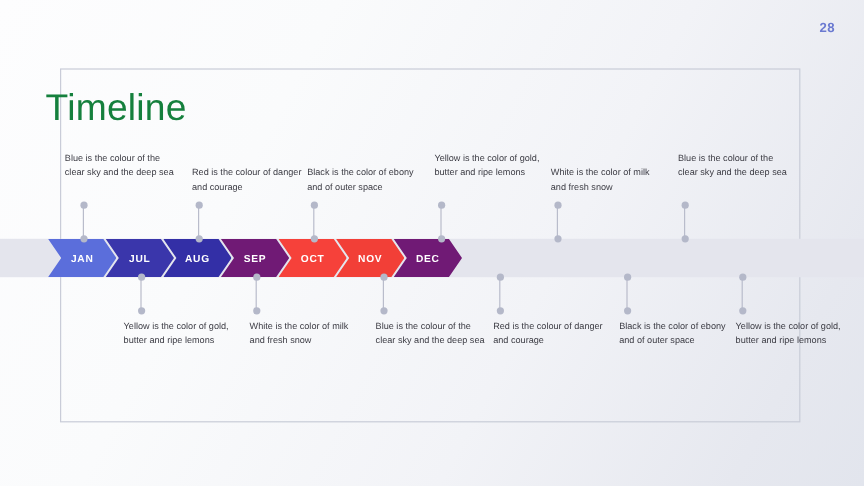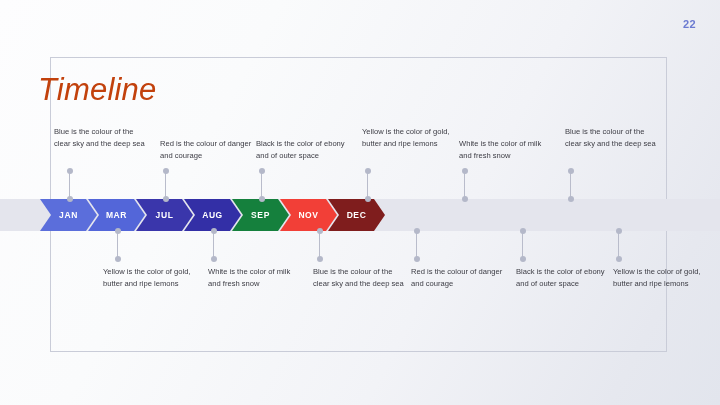--- a/index.html
+++ b/index.html
@@ -109,48 +109,48 @@
     font-size: 7.6px;
     line-height: 1.62;
     color: #3c3c44;
     width: 92px;
   }
   .caption.wide { width: 96px; }
 </style>
 </head>
 <body>
 
-<div class="page-number" style="color: rgb(107, 122, 209);">22</div>
+<div class="page-number" style="color: rgb(107, 122, 209);">28</div>
 
 <div class="frame" style="border-color: rgb(201, 204, 216);"></div>
 
-<div class="slide-title" style="color: #c2410c; font-style: italic;">Timeline</div>
+<div class="slide-title" style="color: #15803d;">Timeline</div>
 
 <div class="band" style="background: rgb(228, 229, 237);"></div>
 
 <div class="chevrons">
   <div class="chev" style="background: rgb(91, 110, 219);">
     <span class="chev-label">JAN</span>
   </div>
-  <div class="chev" style="background: rgb(83, 102, 217);">
-    <span class="chev-label">MAR</span>
-  </div>
   <div class="chev" style="background: rgb(58, 54, 171);">
     <span class="chev-label">JUL</span>
   </div>
   <div class="chev" style="background: rgb(51, 47, 166);">
     <span class="chev-label">AUG</span>
   </div>
-  <div class="chev" style="background: #15803d;">
+  <div class="chev" style="background: #701a75;">
     <span class="chev-label">SEP</span>
+  </div>
+  <div class="chev" style="background: rgb(246, 65, 58);">
+    <span class="chev-label">OCT</span>
   </div>
   <div class="chev" style="background: rgb(242, 63, 55);">
     <span class="chev-label">NOV</span>
   </div>
-  <div class="chev" style="background: #7f1d1d;">
+  <div class="chev" style="background: #701a75;">
     <span class="chev-label">DEC</span>
   </div>
 </div>
 
 <div class="caption" style="left:54px; top:126px;">Blue is the colour of the clear sky and the deep sea</div>
 <div class="connector" style="left: 69px; top: 171px; height: 28px; background: rgb(185, 188, 203);">
   <span class="dot top" style="background: rgb(180, 184, 201);"></span>
   <span class="dot bottom" style="background: rgb(180, 184, 201);"></span>
 </div>
 

